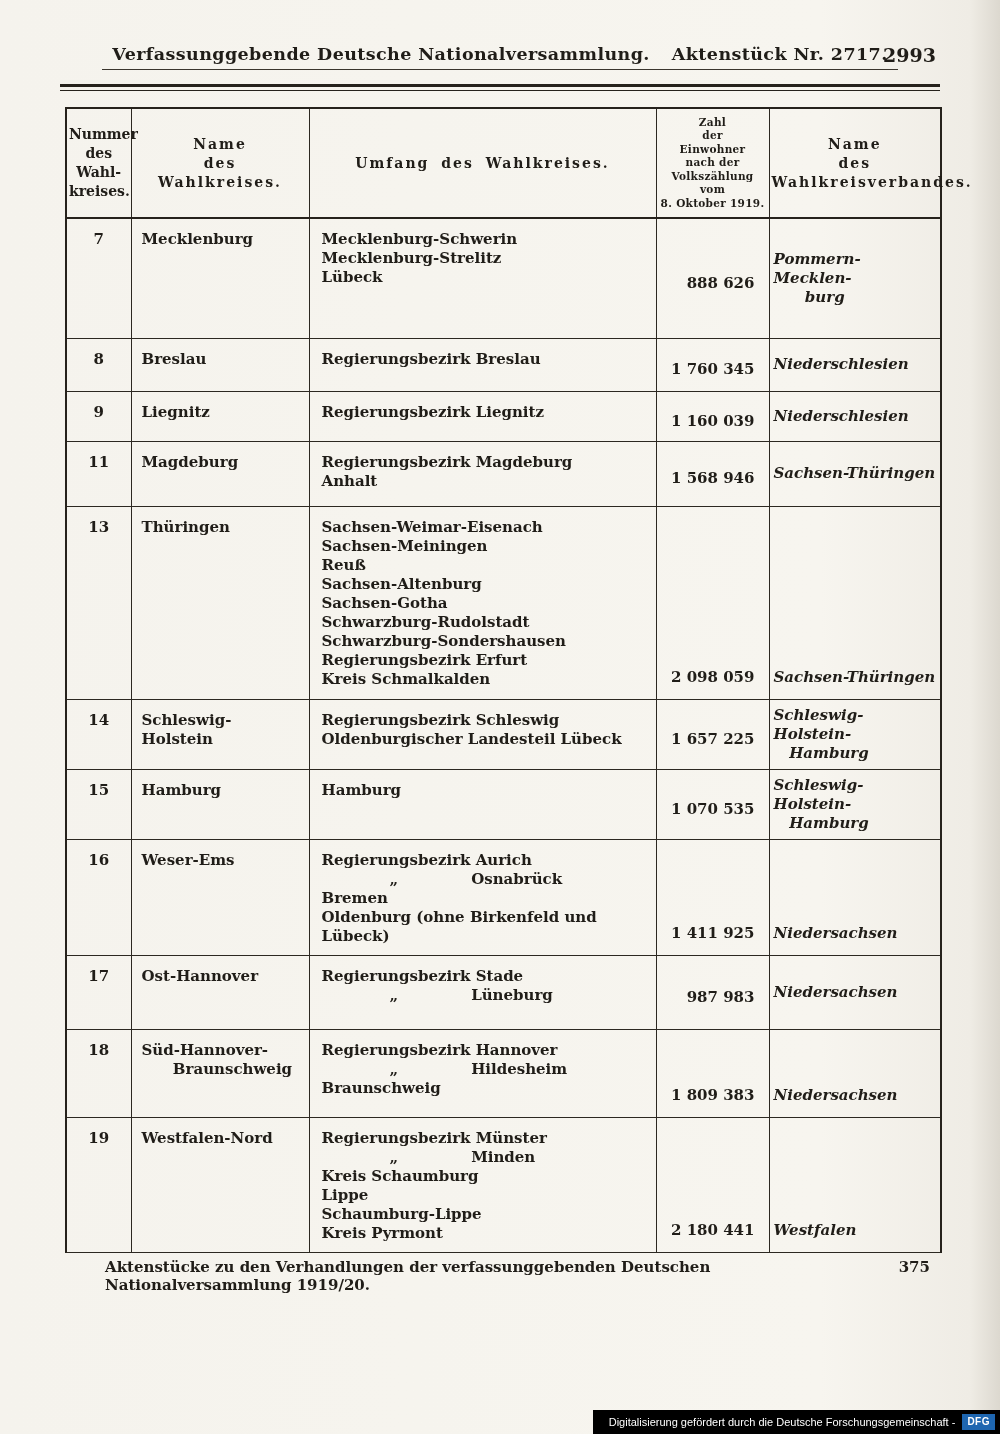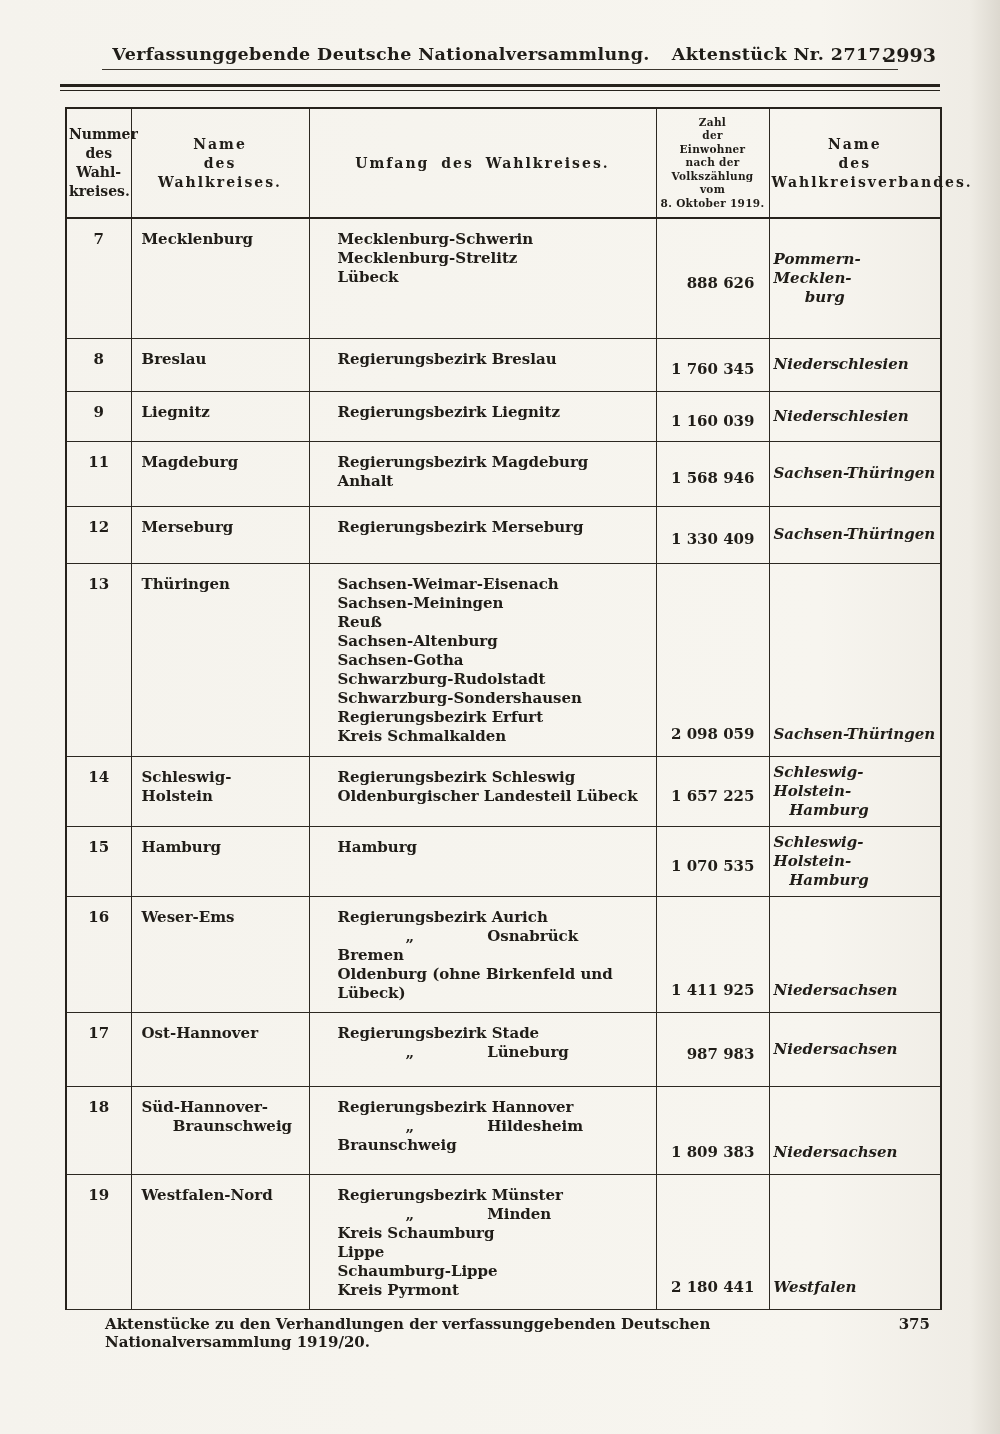--- a/index.html
+++ b/index.html
@@ -47,21 +47,21 @@
   th {
     font-weight:bold; text-align:center; vertical-align:middle;
     white-space:pre-line; font-size:14px; line-height:19px; padding:6px 2px;
   }
   th.sp { letter-spacing:2px; word-spacing:5px; }
   th.h-einw { font-size:10.5px; line-height:13.5px; font-weight:bold; letter-spacing:.3px; }
 
   td { line-height:19px; }
   td.c-num  { text-align:center; vertical-align:top; padding-top:11px; font-weight:bold; }
   td.c-name { vertical-align:top; padding:11px 6px 6px 10px; white-space:pre-wrap; font-weight:bold; }
-  td.c-umf  { vertical-align:top; padding:11px 6px 9px 28px; white-space:pre-wrap; font-weight:bold; }
+  td.c-umf  { vertical-align:top; padding:11px 6px 9px 12px; white-space:pre-wrap; font-weight:bold; }
   td.c-einw { text-align:right; vertical-align:middle; padding:16px 14px 6px 2px; font-weight:bold; white-space:nowrap; }
   td.c-verb { vertical-align:middle; padding:6px 4px 6px 4px; white-space:pre-wrap; font-weight:bold;font-style:italic; }
   td.vb     { vertical-align:bottom; padding-bottom:12px; }
 
   
   .footnote-row {
     display:flex; justify-content:flex-start;
     margin:5px 70px 0 105px;
     font-size:15px; font-weight:bold;
   }
@@ -154,27 +154,20 @@
         <td class="c-verb">Niederschlesien</td>
       </tr>
       <tr style="height:65px">
         <td class="c-num">11</td>
         <td class="c-name">Magdeburg</td>
         <td class="c-umf">Regierungsbezirk Magdeburg
 Anhalt</td>
         <td class="c-einw">1 568 946</td>
         <td class="c-verb">Sachsen-Thüringen</td>
       </tr>
-      <tr style="height:57px">
-        <td class="c-num">12</td>
-        <td class="c-name">Merseburg</td>
-        <td class="c-umf">Regierungsbezirk Merseburg</td>
-        <td class="c-einw">1 330 409</td>
-        <td class="c-verb">Sachsen-Thüringen</td>
-      </tr>
       <tr style="height:193px">
         <td class="c-num">13</td>
         <td class="c-name">Thüringen</td>
         <td class="c-umf">Sachsen-Weimar-Eisenach
 Sachsen-Meiningen
 Reuß
 Sachsen-Altenburg
 Sachsen-Gotha
 Schwarzburg-Rudolstadt
 Schwarzburg-Sondershausen
@@ -241,14 +234,18 @@
         <td class="c-verb vb">Westfalen</td>
       </tr>
     </tbody>
   </table>
 
   <div class="footnote-row">
     <span>Aktenstücke zu den Verhandlungen der verfassunggebenden Deutschen Nationalversammlung 1919/20.</span>
     <span>375</span>
   </div>
 
+  <div class="digi-bar">
+    <span class="digi-text">Digitalisierung gefördert durch die Deutsche Forschungsgemeinschaft -</span>
+    <span class="dfg-logo">DFG</span>
+  </div>
 
 </div>
 
 </body></html>

